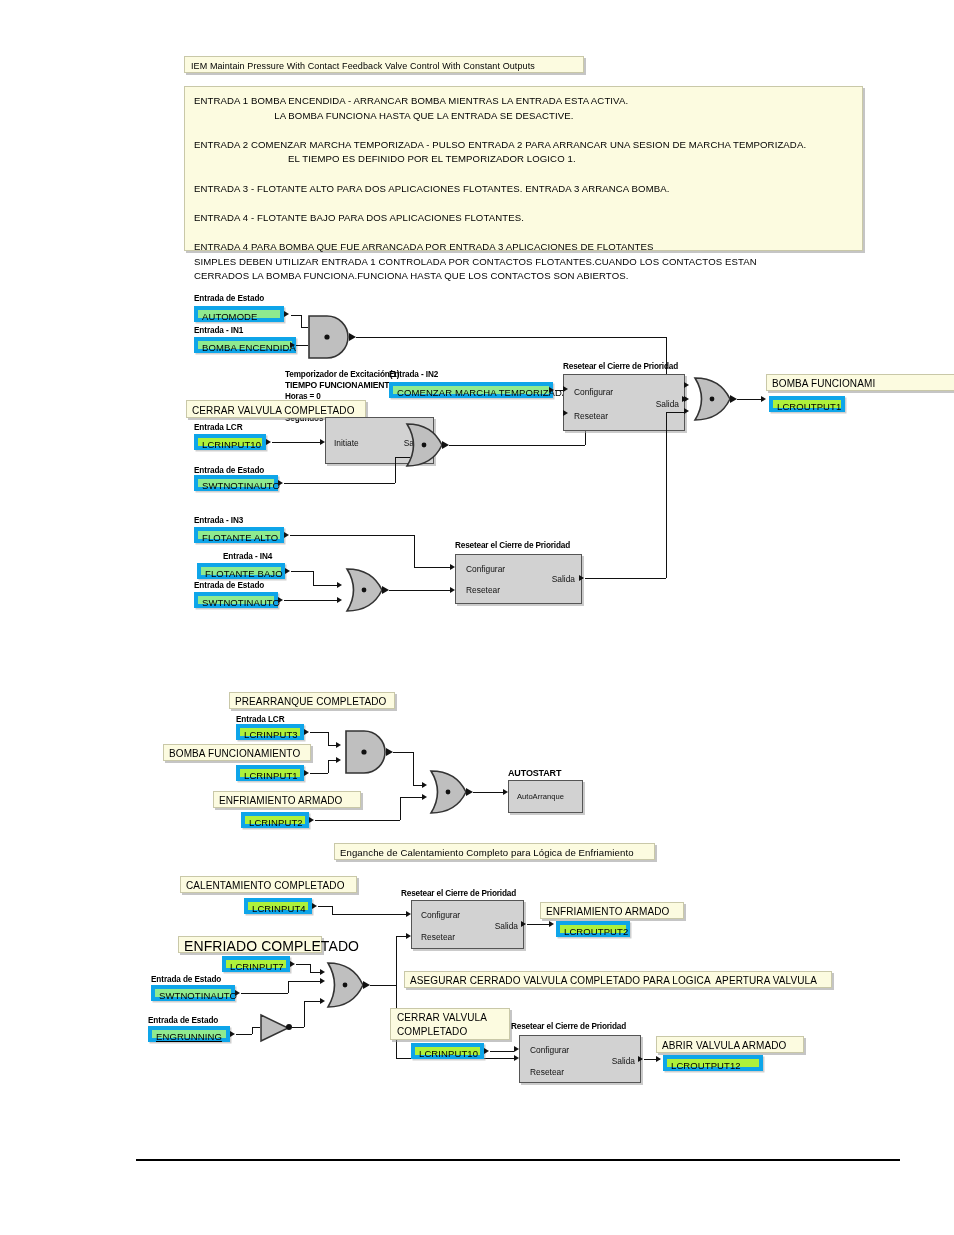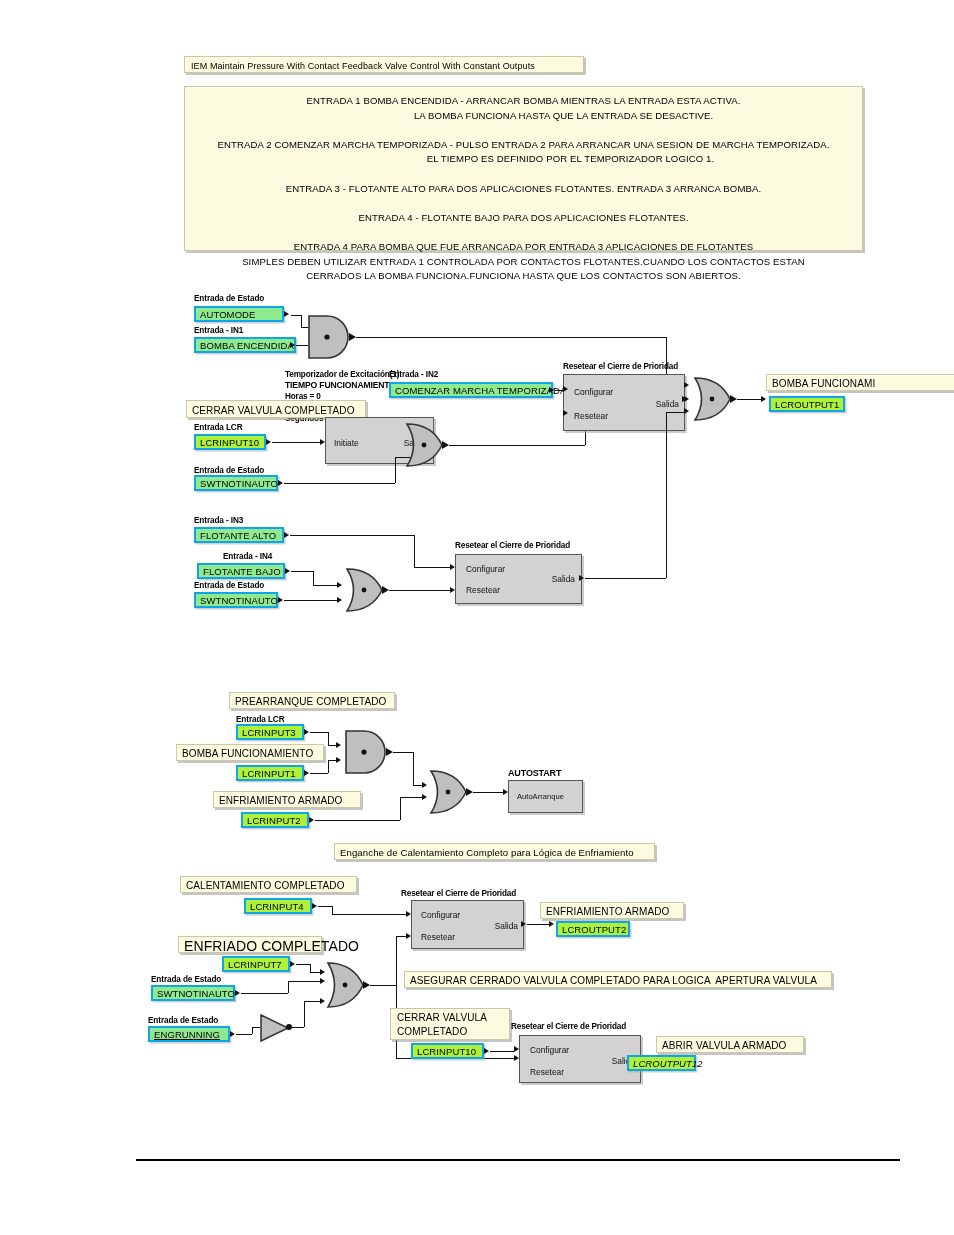--- a/index.html
+++ b/index.html
@@ -26,21 +26,21 @@
     white-space:pre;
     letter-spacing:.1px;
   }
   .callout.big{font-size:9.6px; line-height:14.6px; padding:7px 9px;}
   .callout.title{font-size:9px; padding:3px 6px;}
 
   
   .tag{
     position:absolute;
     box-sizing:border-box;
-    border:2px solid #0ea5e9;
+    border:4px solid #0ea5e9;
     font-size:9.5px;
     line-height:14px;
     height:16px;
     padding:0 4px;
     white-space:nowrap;
     color:#000;
     letter-spacing:.1px;
     box-shadow:1.5px 1.5px 0 rgba(160,160,160,.5);
   }
   .tag.mint{background:#8FEA8F;}
@@ -107,21 +107,21 @@
   
   .footrule{position:absolute;background:#000;height:2px;}
 </style>
 </head>
 <body>
 
 <div class="page">
 
   <div class="callout title" style="left:184px; top:56px; width:400px; height:17px;">IEM Maintain Pressure With Contact Feedback Valve Control With Constant Outputs</div>
 
-  <div class="callout big" style="left:184px; top:86px; width:679px; height:165px;text-align:center;">ENTRADA 1 BOMBA ENCENDIDA - ARRANCAR BOMBA MIENTRAS LA ENTRADA ESTA ACTIVA.
+  <div class="callout big" style="left:184px; top:86px; width:679px; height:165px;">ENTRADA 1 BOMBA ENCENDIDA - ARRANCAR BOMBA MIENTRAS LA ENTRADA ESTA ACTIVA.
                              LA BOMBA FUNCIONA HASTA QUE LA ENTRADA SE DESACTIVE.
 
 ENTRADA 2 COMENZAR MARCHA TEMPORIZADA - PULSO ENTRADA 2 PARA ARRANCAR UNA SESION DE MARCHA TEMPORIZADA.
                                   EL TIEMPO ES DEFINIDO POR EL TEMPORIZADOR LOGICO 1.
 
 ENTRADA 3 - FLOTANTE ALTO PARA DOS APLICACIONES FLOTANTES. ENTRADA 3 ARRANCA BOMBA.
 
 ENTRADA 4 - FLOTANTE BAJO PARA DOS APLICACIONES FLOTANTES.
 
 ENTRADA 4 PARA BOMBA QUE FUE ARRANCADA POR ENTRADA 3 APLICACIONES DE FLOTANTES
@@ -268,21 +268,21 @@
 
   <div class="callout" style="left:229px; top:692px; width:166px; height:17px; font-size:10px; line-height:14px;">PREARRANQUE COMPLETADO</div>
 
   <div class="cap" style="left:236px; top:715px;">Entrada LCR</div>
   <div class="tag lime" style="left:236px; top:724px; width:68px;">LCRINPUT3</div>
   <div class="arw sm" style="left:304px; top:729px;"></div>
   <div class="wire h" style="left:310px; top:732px; width:18px;"></div>
   <div class="wire v" style="left:328px; top:732px; height:13px;"></div>
   <div class="wire h" style="left:328px; top:745px; width:10px;"></div>
 
-  <div class="callout" style="left:176px; top:744px; width:148px; height:17px; font-size:10px; line-height:14px;">BOMBA FUNCIONAMIENTO</div>
+  <div class="callout" style="left:163px; top:744px; width:148px; height:17px; font-size:10px; line-height:14px;">BOMBA FUNCIONAMIENTO</div>
   <div class="tag lime" style="left:236px; top:765px; width:68px;">LCRINPUT1</div>
   <div class="arw sm" style="left:304px; top:770px;"></div>
   <div class="wire h" style="left:310px; top:773px; width:18px;"></div>
   <div class="wire v" style="left:328px; top:760px; height:13px;"></div>
   <div class="wire h" style="left:328px; top:760px; width:10px;"></div>
 
   <div class="arw sm" style="left:336px; top:742px;"></div>
   <div class="arw sm" style="left:336px; top:757px;"></div>
 
   <div class="gate" style="left:342px; top:729px; width:48px; height:46px;">
@@ -407,17 +407,17 @@
   <div class="fblock" style="left:519px; top:1035px; width:122px; height:48px;">
     <div class="ptext" style="left:10px; top:9px;">Configurar</div>
     <div class="ptext" style="left:10px; top:31px;">Resetear</div>
     <div class="ptext" style="right:5px; top:20px;">Salida</div>
   </div>
   <div class="arw sm" style="left:638px; top:1056px;"></div>
   <div class="wire h" style="left:644px; top:1059px; width:16px;"></div>
   <div class="arw sm" style="left:656px; top:1056px;"></div>
 
   <div class="callout" style="left:656px; top:1036px; width:148px; height:17px; font-size:10px; line-height:14px;">ABRIR VALVULA ARMADO</div>
-  <div class="tag lime" style="left:627px; top:1055px; width:69px;font-style:italic;">LCROUTPUT12</div>
+  <div class="tag lime" style="left:663px; top:1055px; width:100px;">LCROUTPUT12</div>
 
   <div class="footrule" style="left:136px; top:1159px; width:764px;"></div>
 
 </div>
 
 </body></html>

